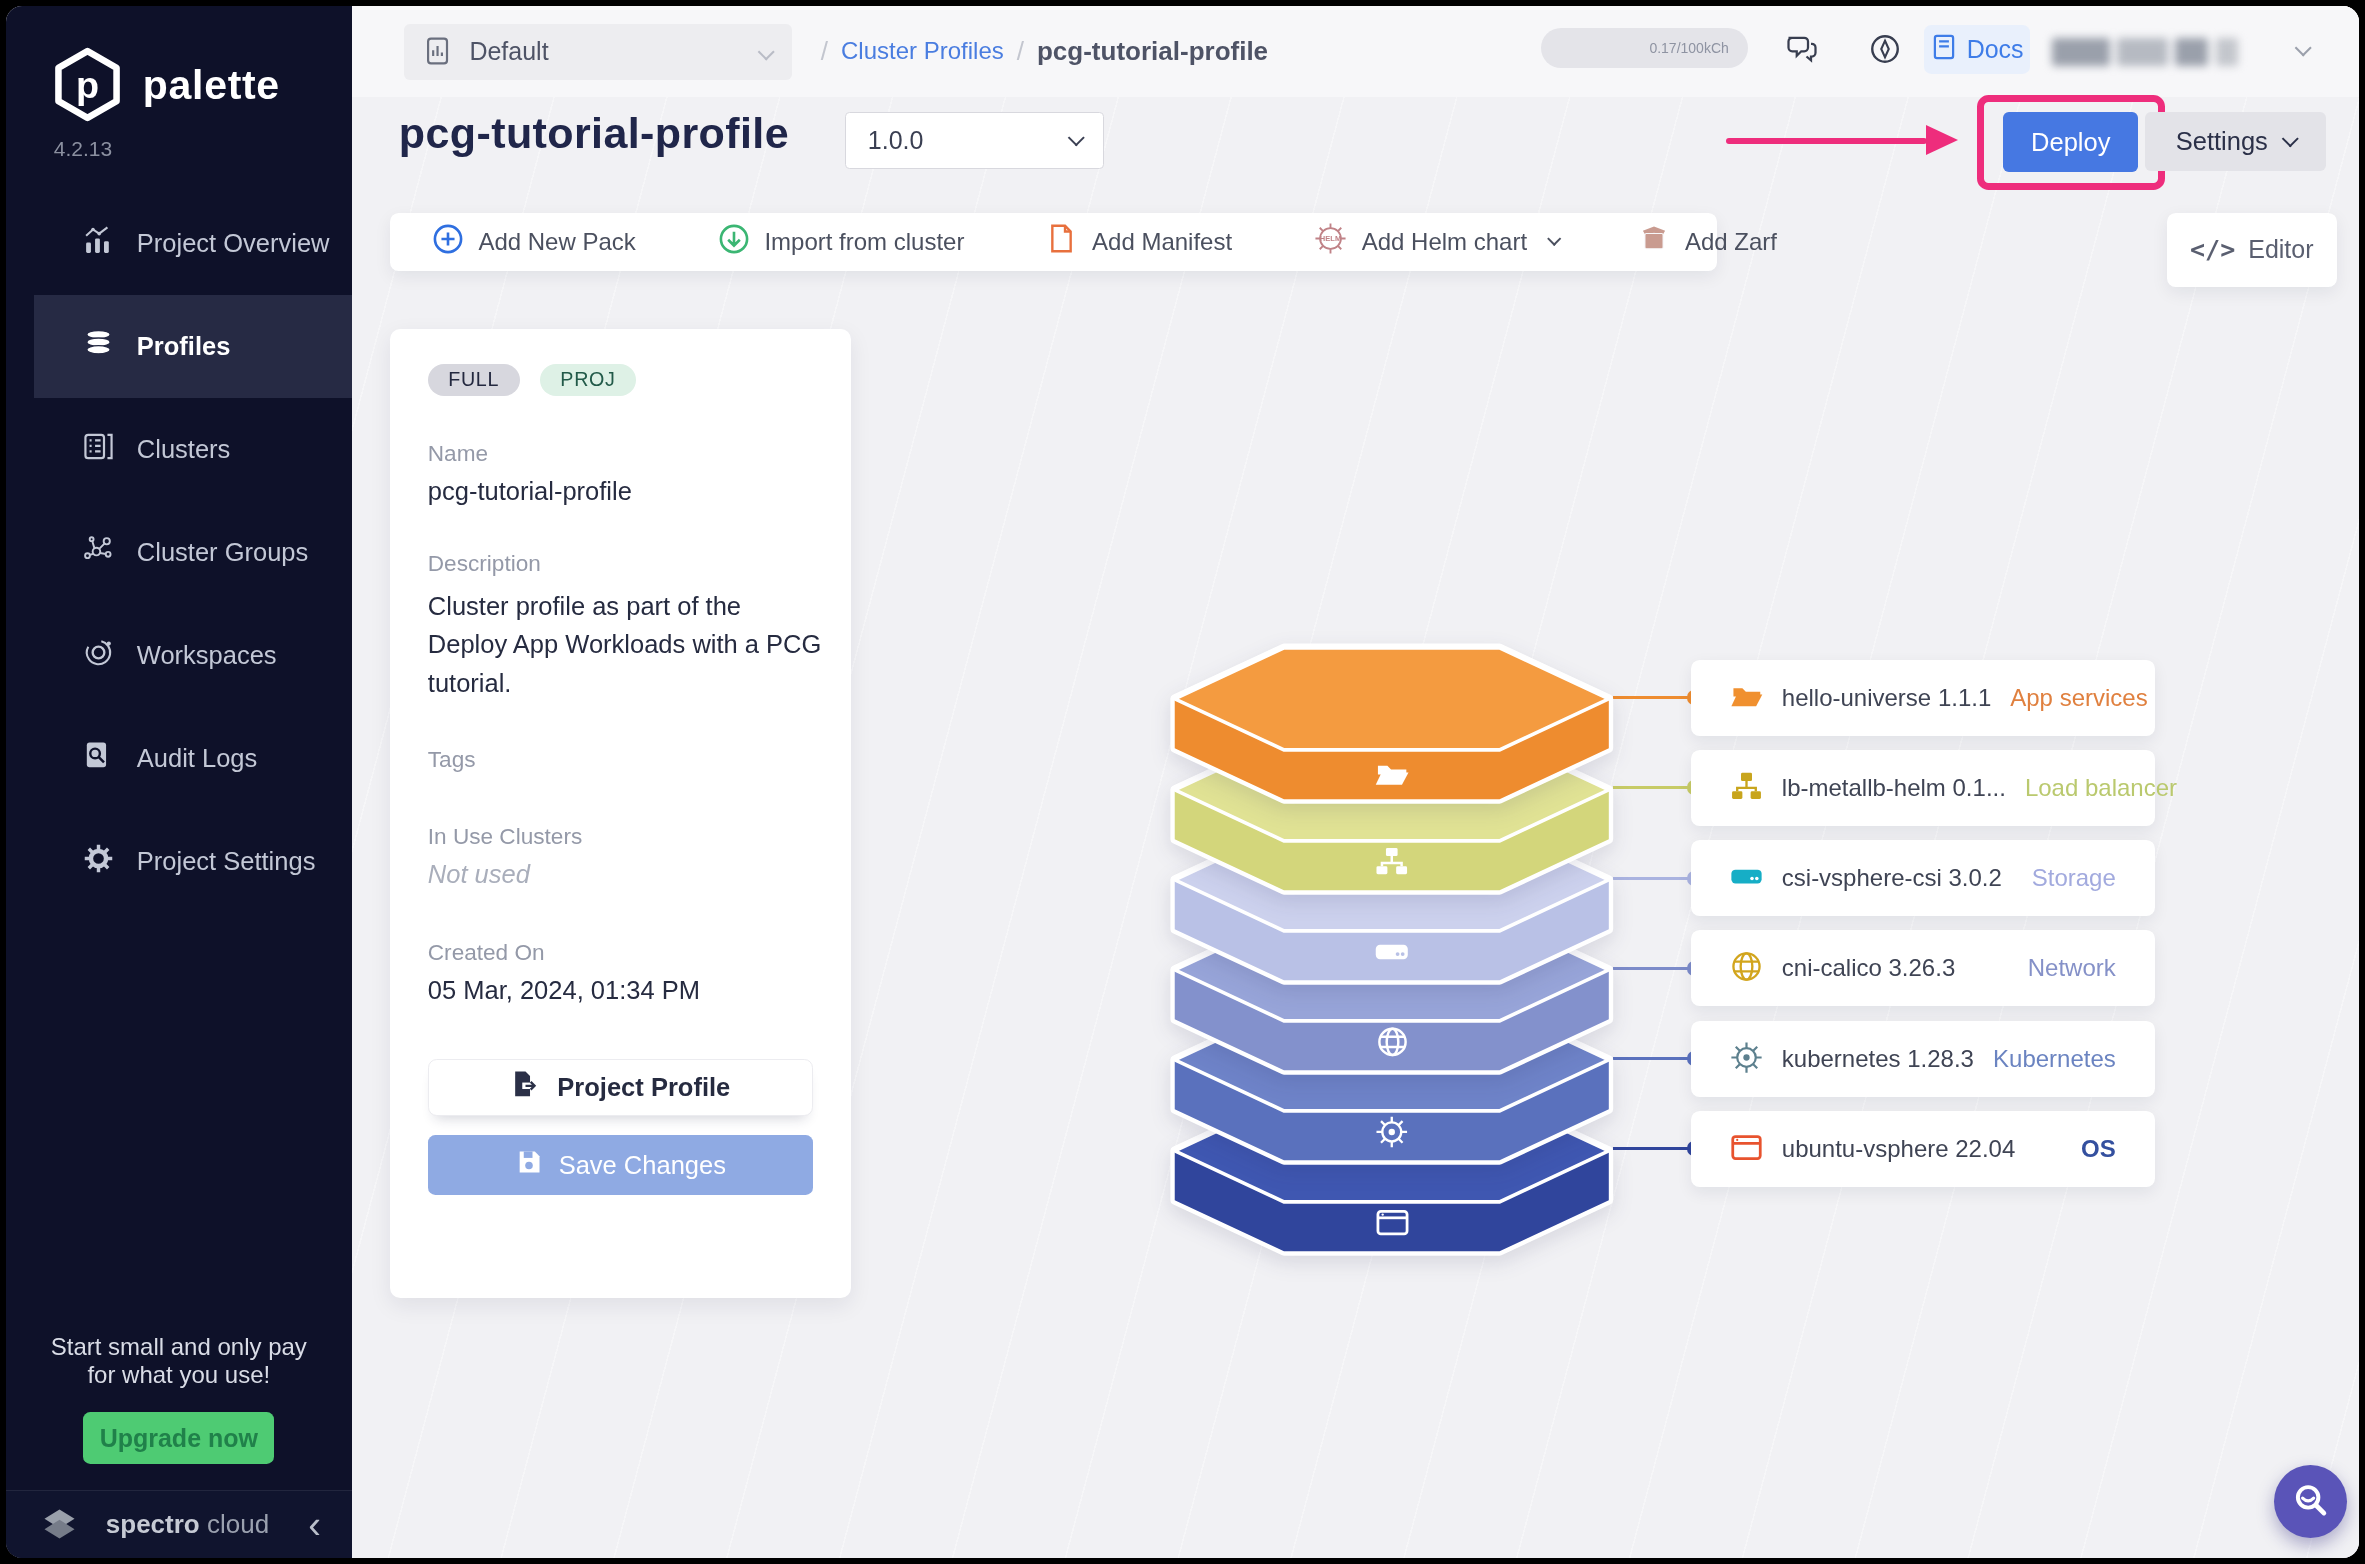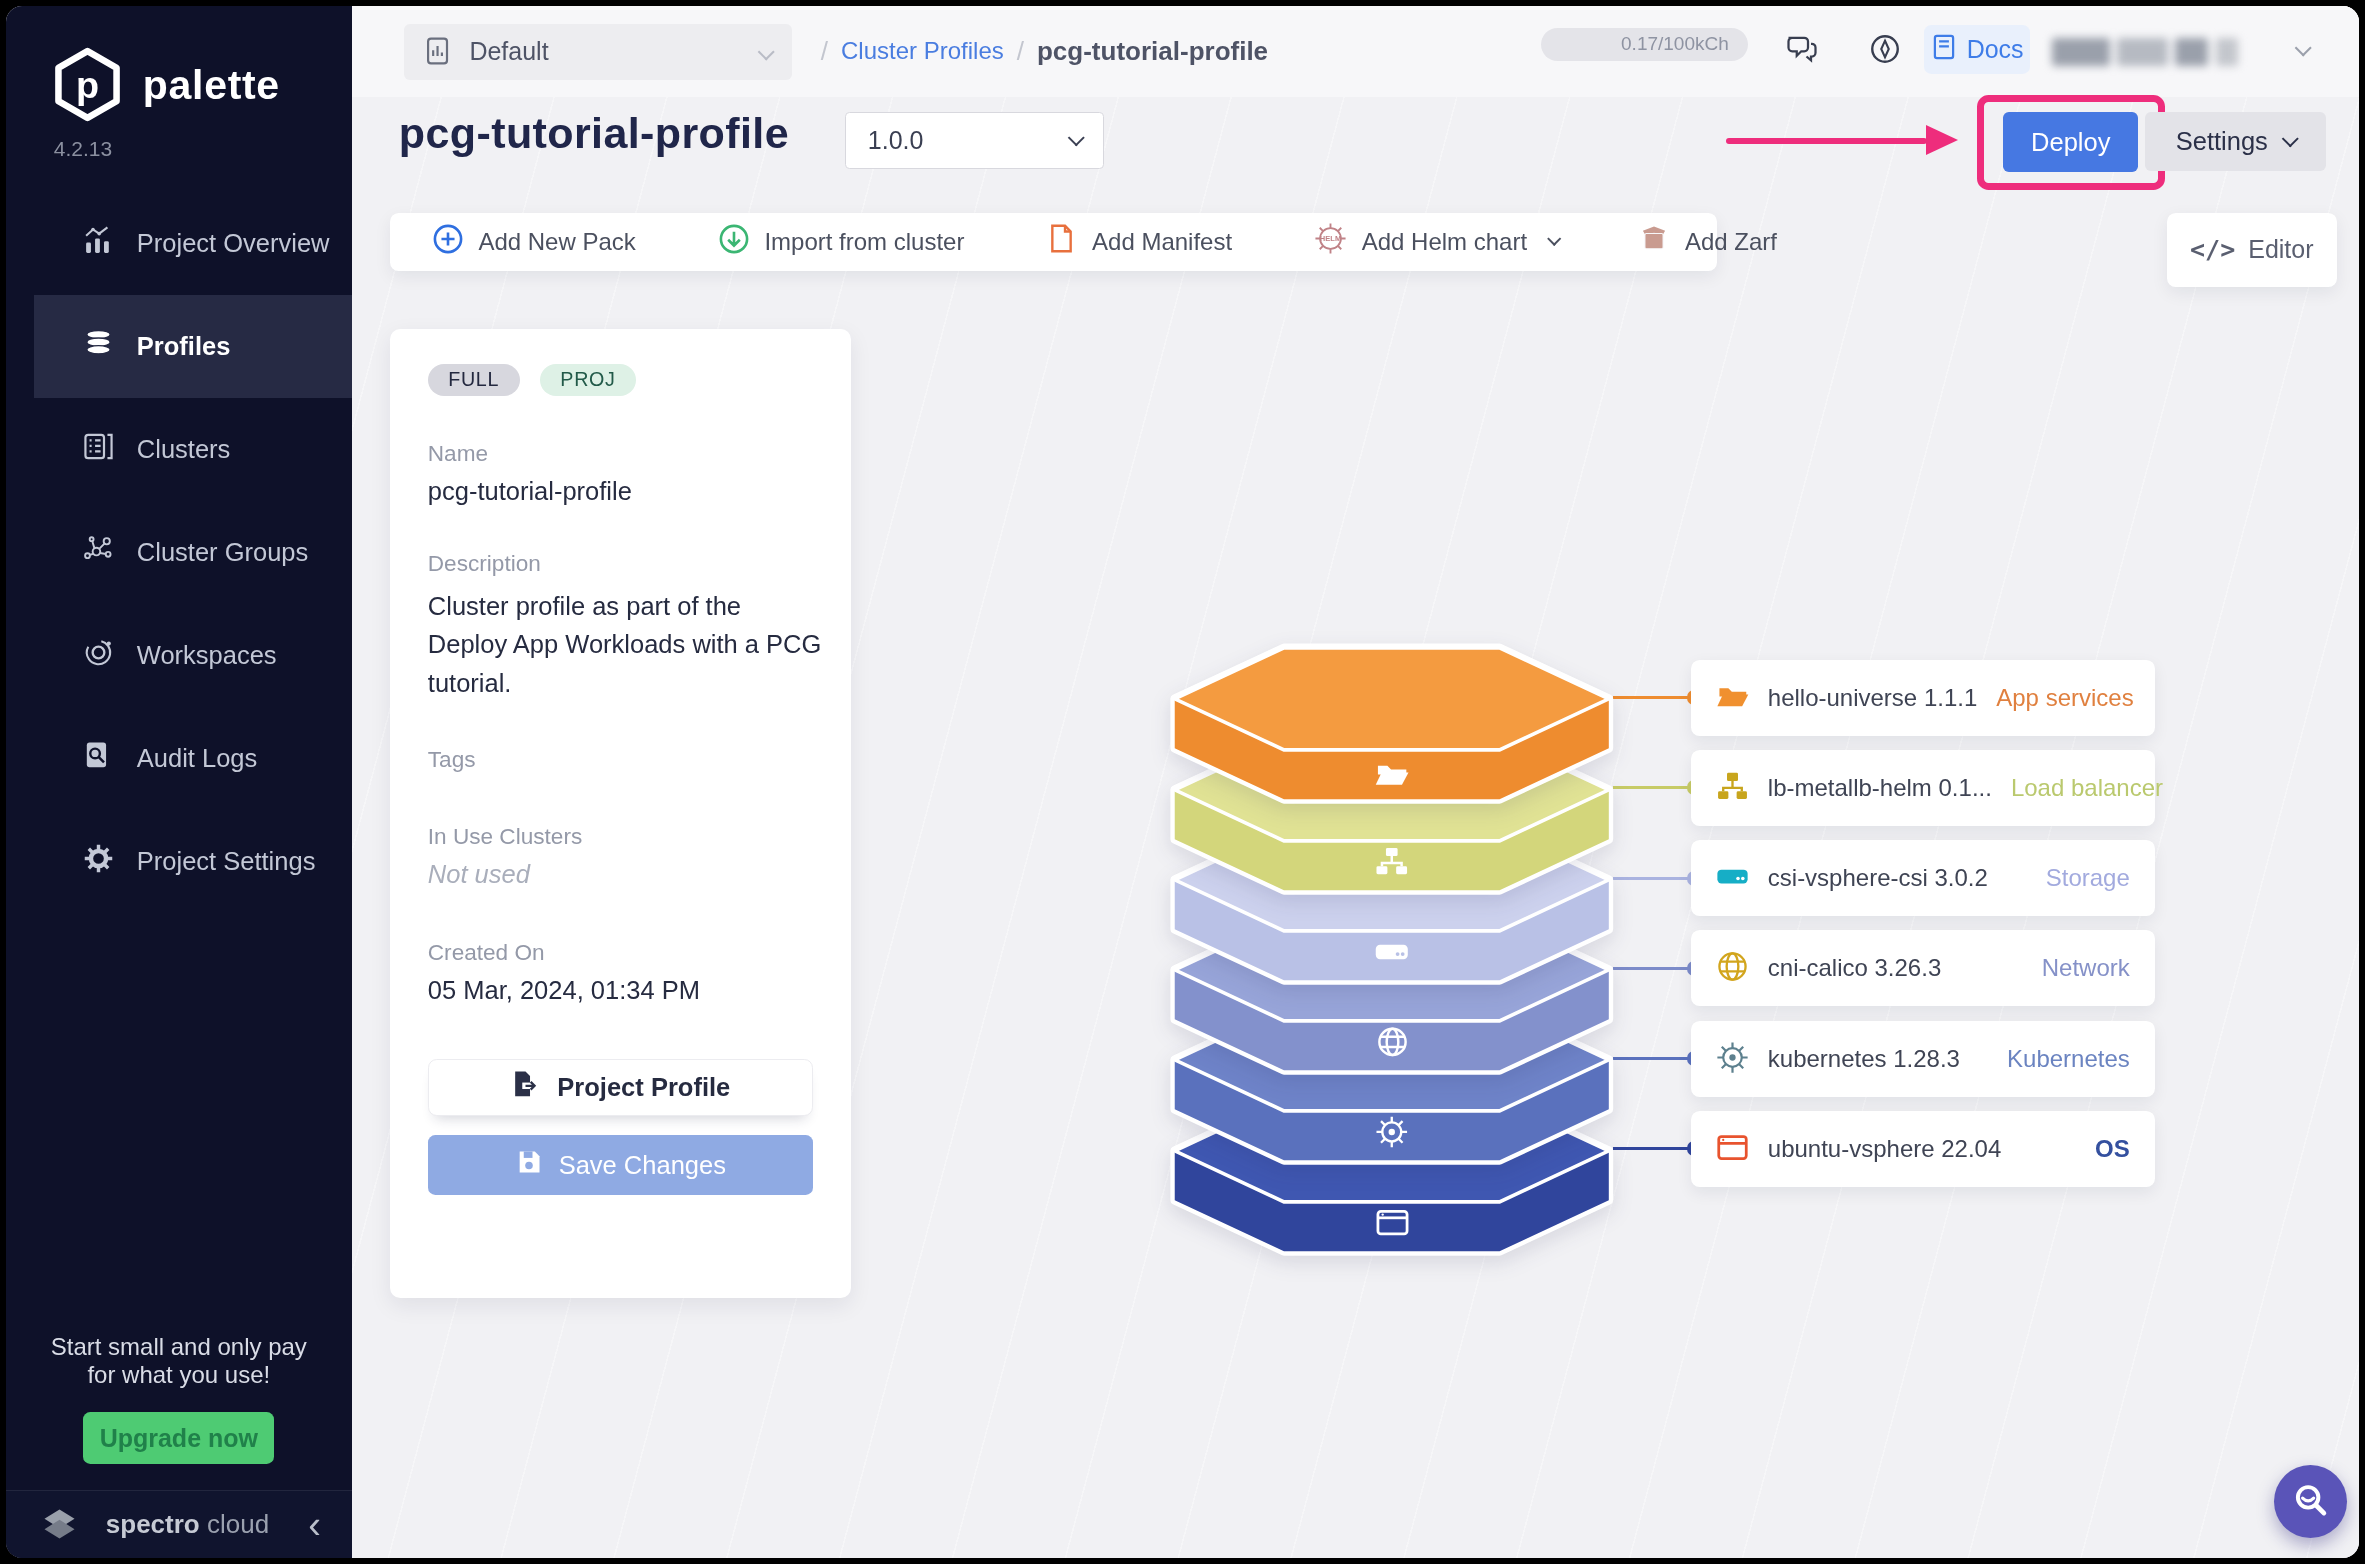--- a/index.html
+++ b/index.html
@@ -38,23 +38,23 @@
     background:repeating-linear-gradient(105deg,rgba(255,255,255,.7) 0 1.5px,transparent 1.5px 109px);}
   .topbar{position:absolute;left:0;top:0;right:0;height:91px;background:#f7f7f9;}
   .proj-select{position:absolute;left:52px;top:18px;width:388px;height:56px;background:#ededf0;
     border-radius:5.8px;display:flex;align-items:center;padding:0 19px;gap:14.6px;cursor:pointer;}
   .proj-select .lbl{font-size:25px;color:#4e5366;flex:1;}
   .crumbs{position:absolute;left:469px;top:0;height:91px;display:flex;align-items:center;
     gap:13px;font-size:24px;}
   .crumb-sep{color:#c3c6cf;font-size:26px;}
   .crumb-link{color:#4a7de0;cursor:pointer;}
   .crumb-cur{color:#4e5366;font-size:26px;font-weight:600;}
-  .usage-pill{position:absolute;left:1189px;top:22px;width:207px;height:33px;background:#e4e4e9;
+  .usage-pill{position:absolute;left:1189px;top:22px;width:207px;height:40px;background:#e4e4e9;
     border-radius:21px;display:flex;align-items:center;justify-content:flex-end;padding:0 19px;
-    font-size:19px;color:#8e93a2;}
+    font-size:14px;color:#8e93a2;}
   .icon-btn{position:absolute;top:25px;cursor:pointer;}
   .docs-btn{position:absolute;left:1572px;top:19.7px;width:106px;height:49px;background:#e9f0fc;
     border-radius:7.3px;display:flex;align-items:center;justify-content:center;gap:8.7px;
     color:#3e7ce8;font-size:25px;cursor:pointer;}
   .user-redacted{position:absolute;left:1700px;top:32px;width:211px;height:28px;display:flex;
     gap:7.3px;filter:blur(4.4px);}
   .user-redacted i{display:block;height:100%;border-radius:2.9px;background:#9aa0ab;}
   .user-redacted i:nth-child(1){width:58px}.user-redacted i:nth-child(2){width:51px;background:#b6bac2}
   .user-redacted i:nth-child(3){width:33px}.user-redacted i:nth-child(4){width:22px;background:#c3c6cc}
   .top-chev{position:absolute;left:1945px;top:36px;color:#9ba0ac;}
@@ -118,21 +118,21 @@
 
   
   .hex{position:absolute;left:814px;width:453px;height:175px;filter:drop-shadow(0 7.3px 10.2px rgba(30,35,80,.12));}
   .connector{position:absolute;height:2.9px;}
   .connector::after{content:"";position:absolute;right:-6.6px;top:-5.8px;width:14.6px;height:14.6px;
     border-radius:50%;background:currentColor;}
   .connector i{display:block;width:100%;height:100%;background:currentColor;}
 
   
   .pack-row{position:absolute;left:1339px;width:464px;height:76px;background:#fff;border-radius:8.7px;
-    box-shadow:0 5.8px 16px rgba(20,24,60,.07);display:flex;align-items:center;padding:0 25px;gap:19px;
+    box-shadow:0 5.8px 16px rgba(20,24,60,.07);display:flex;align-items:center;padding:0 39px;gap:19px;
     cursor:pointer;}
   .row-name{font-size:24px;color:#3f4454;white-space:nowrap;}
   .row-cat{margin-left:auto;font-size:24px;white-space:nowrap;}
 
   .fab{position:absolute;left:1922px;top:1459px;width:73px;height:73px;border-radius:50%;
     background:#5a54b8;display:flex;align-items:center;justify-content:center;cursor:pointer;
     box-shadow:0 7.3px 17.5px rgba(40,35,120,.35);}
 </style>
 </head>
 <body>

